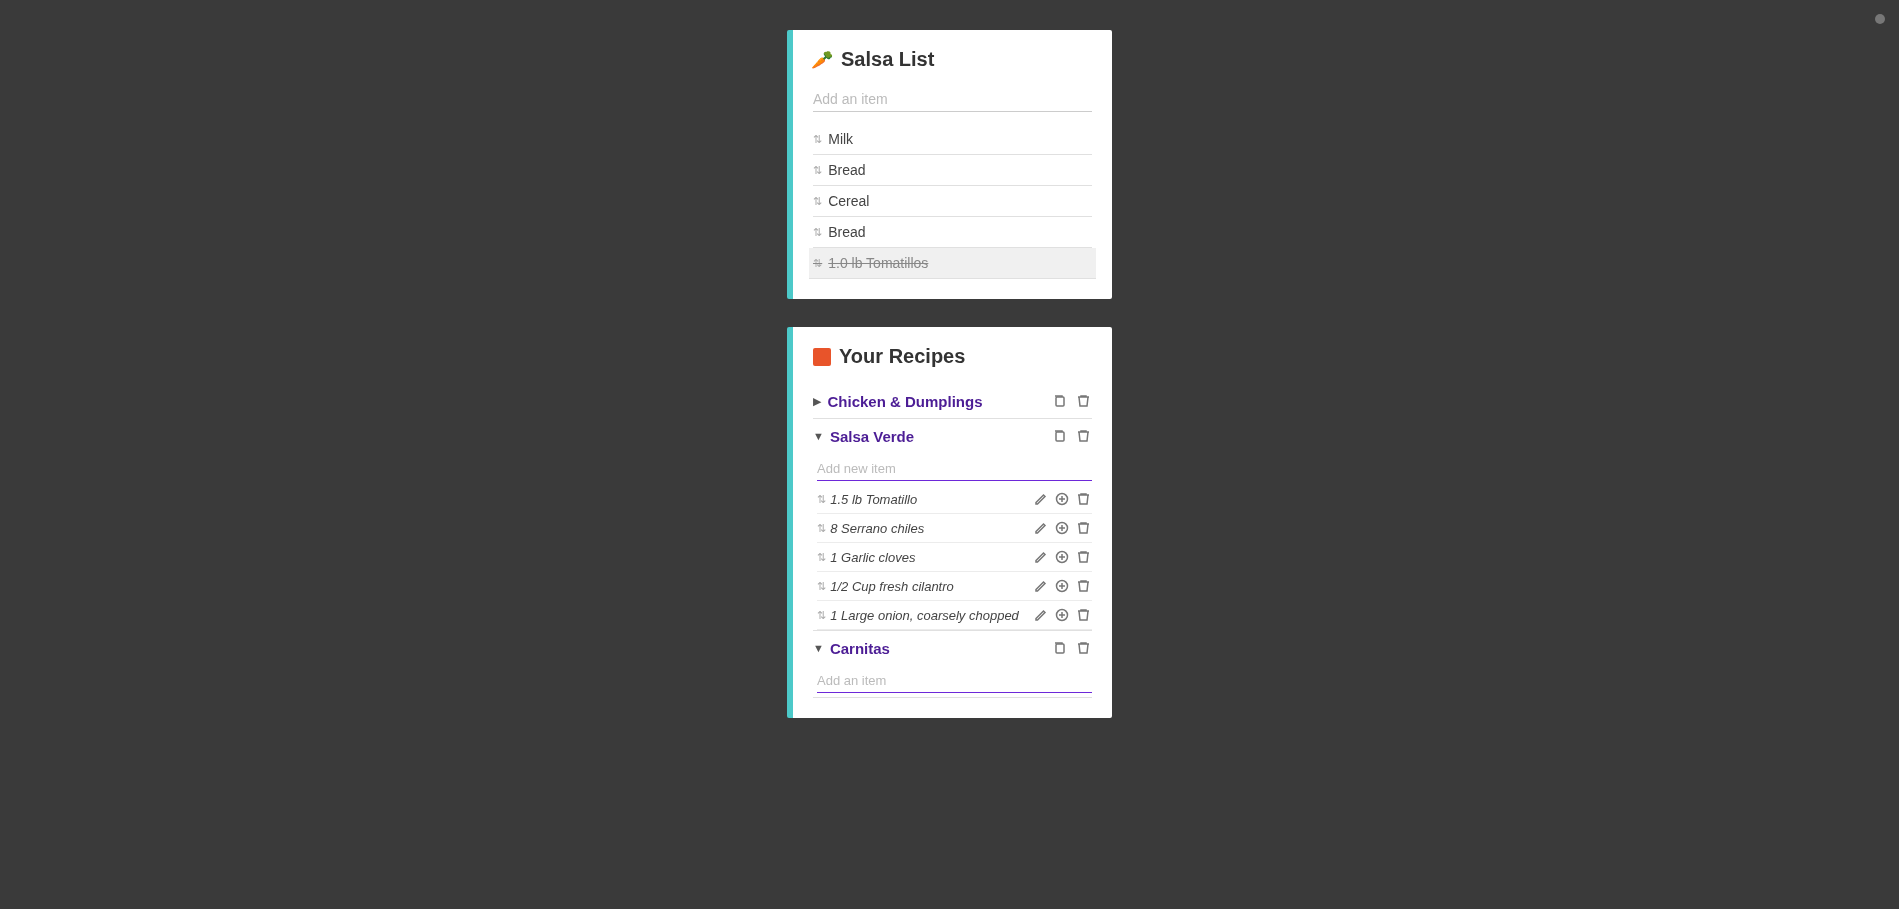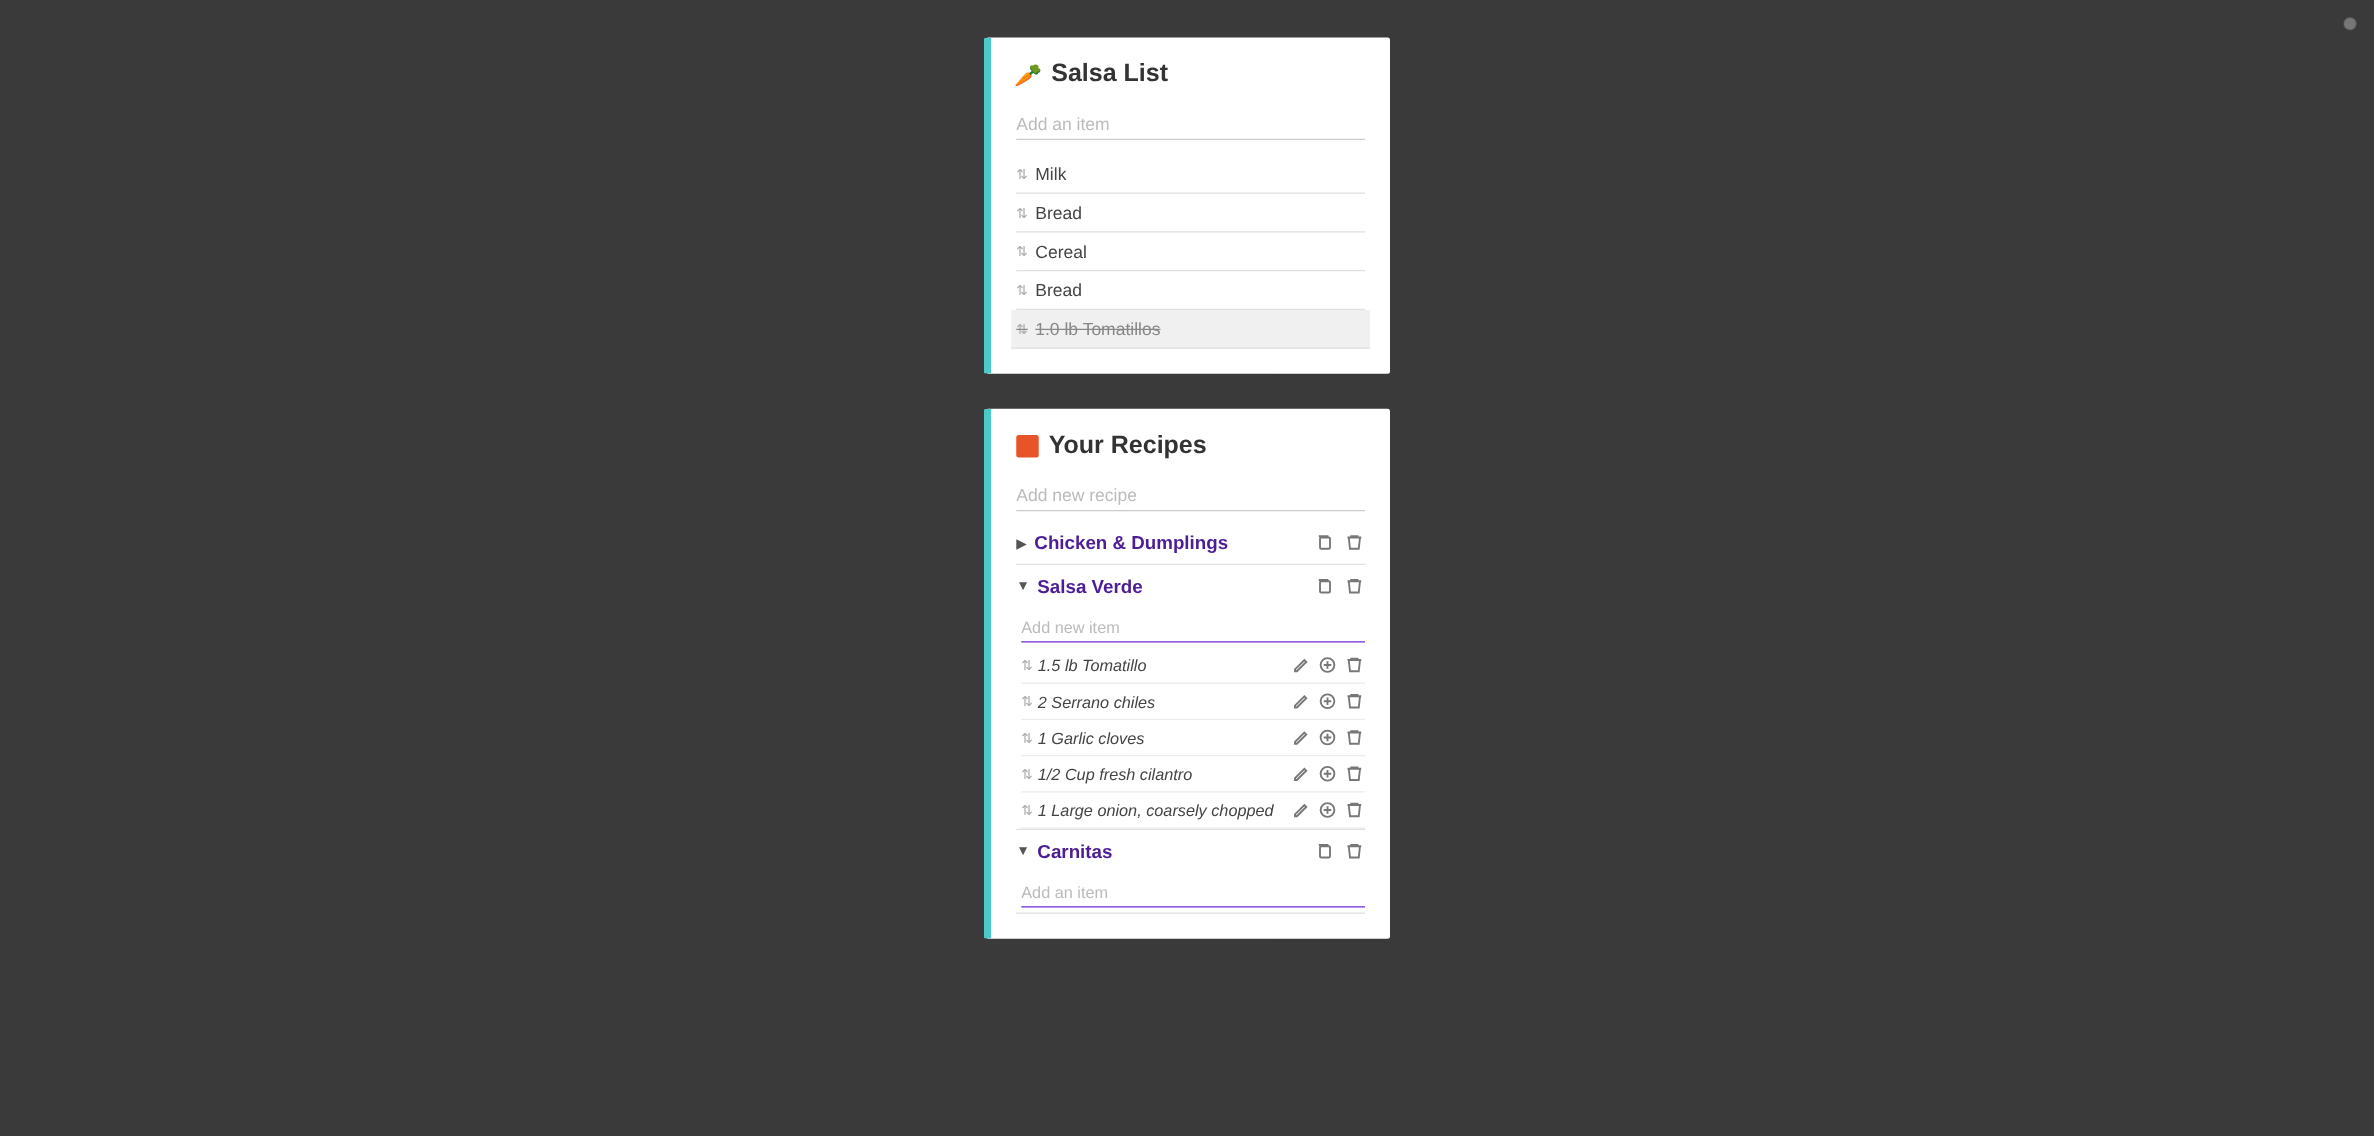--- a/index.html
+++ b/index.html
@@ -232,21 +232,20 @@
       </div>
     </div>
 </div>
 
 <div class="card">
   <div class="card-title">
     <span class="recipe-icon"></span>
     <span>Your Recipes</span>
   </div>
 
-  <input class="add-input" type="text" placeholder="Add new recipe" style="">
 
   <div class="recipe-groups-container">
 
   <div class="recipe-group">
         <div class="recipe-group-header">
           <span class="chevron">▶</span>
           <span class="recipe-name">Chicken &amp; Dumplings</span>
           <div class="recipe-action-icons">
             <button class="icon-btn">
               <svg width="14" height="14" viewBox="0 0 14 14" fill="none" stroke="#777" stroke-width="1.5">
@@ -297,21 +296,21 @@
                 </svg>
               </button>
               <button class="icon-btn">
                 <svg width="13" height="14" viewBox="0 0 13 14" fill="none" stroke="#777" stroke-width="1.5">
                   <path d="M1 3h11M4 3V2h5v1M2 3l1 9h7l1-9"></path>
                 </svg>
               </button>
             </div>
           </div><div class="recipe-item-row">
             <span class="drag-arrows">⇅</span>
-            <span class="recipe-item-text">2 Serrano chiles</span>
+            <span class="recipe-item-text">8 Serrano chiles</span>
             <div class="recipe-item-icons">
               <button class="icon-btn">
                 <svg width="13" height="13" viewBox="0 0 13 13" fill="none" stroke="#777" stroke-width="1.5">
                   <path d="M2 9.5L9.5 2l1.5 1.5L3.5 11H2v-1.5z"></path>
                 </svg>
               </button>
               <button class="icon-btn">
                 <svg width="14" height="14" viewBox="0 0 14 14" fill="none" stroke="#777" stroke-width="1.5">
                   <circle cx="7" cy="7" r="5.5"></circle>
                   <line x1="7" y1="4" x2="7" y2="10"></line>

